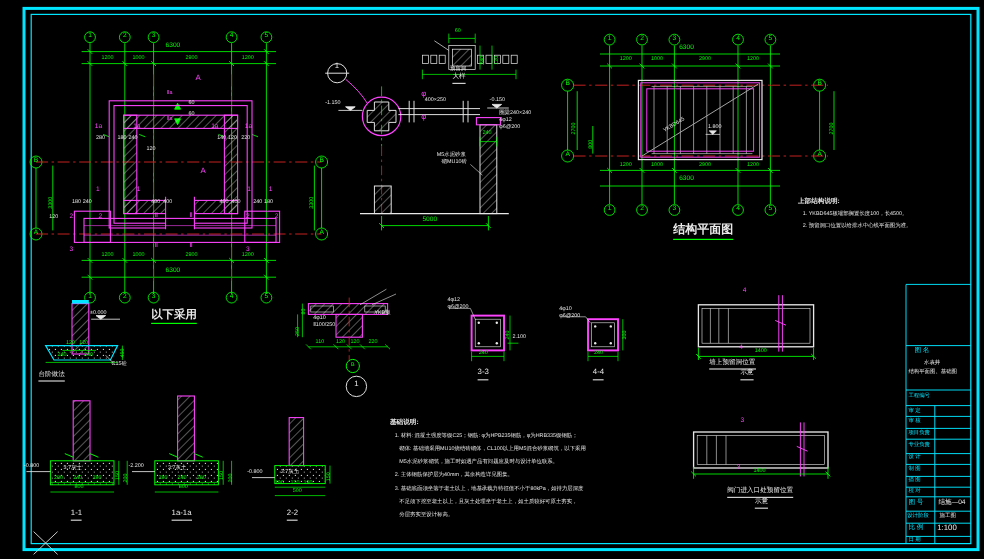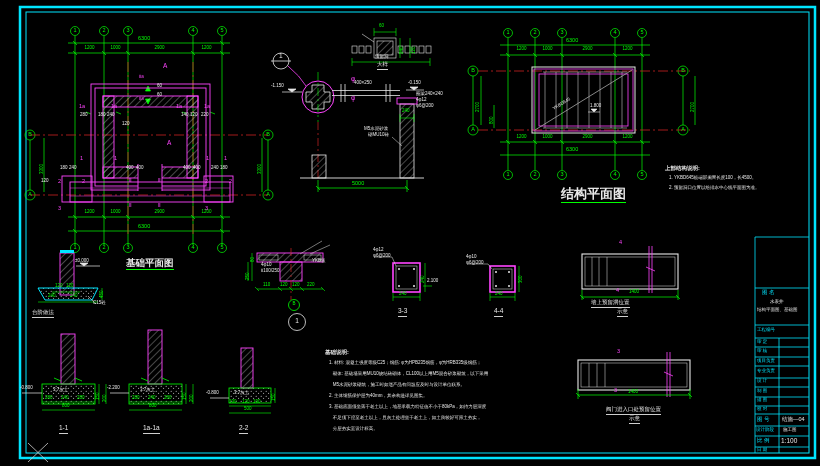--- a/index.html
+++ b/index.html
@@ -2,21 +2,21 @@
 <html><head>
 <meta charset="utf-8">
 <style>
   html,body{margin:0;padding:0;background:#000;}
   #stage{position:relative;width:820px;height:466px;background:#000;overflow:hidden;
          font-family:"Liberation Sans",sans-serif;}
   svg.lw{position:absolute;left:0;top:0;}
   .t{position:absolute;color:#e8e8e8;line-height:1.05;white-space:nowrap;}
   .g{color:#00ff00;} .m{color:#ff44ff;} .c{color:#00e5ff;} .w{color:#e8e8e8;}
   .s4{font-size:4.5px;} .s5{font-size:5.5px;} .s6{font-size:6.5px;}
-  .s8{font-size:13px;} .s9{font-size:9.5px;}
+  .s8{font-size:10px;} .s9{font-size:9.5px;}
   .b{font-weight:bold;}
   .ctr{text-align:center;}
   .rot{transform:rotate(-90deg);transform-origin:0 0;}
   .uw{border-bottom:1px solid #cfcfcf;padding-bottom:1px;}
   .ug{border-bottom:1.5px solid #00ff00;padding-bottom:1px;}
   .pre{white-space:pre;}
   #wm{position:absolute;left:326px;top:202px;width:170px;height:56px;opacity:.92;}
   #wm .brand{position:absolute;left:46px;top:4px;font-size:29px;font-weight:bold;color:#9a9a9a;letter-spacing:11px;}
   #wm .url{position:absolute;left:49px;top:37px;font-size:12.5px;font-weight:bold;color:#9a9a9a;letter-spacing:1px;}
 </style>
@@ -306,21 +306,21 @@
   <span class="t m s5" style="left:58px;top:179px">2</span>
   <span class="t m s5" style="left:82px;top:179px">2</span>
   <span class="t m s5" style="left:205px;top:179px">2</span>
   <span class="t m s5" style="left:229px;top:179px">2</span>
   <span class="t m s5" style="left:129px;top:178px">Ⅱ</span>
   <span class="t m s5" style="left:158px;top:178px">Ⅱ</span>
   <span class="t m s5" style="left:129px;top:203px">Ⅱ</span>
   <span class="t m s5" style="left:158px;top:203px">Ⅱ</span>
   <span class="t m s5" style="left:58px;top:206px">3</span>
   <span class="t m s5" style="left:205px;top:206px">3</span>
-  <span class="t w s9 b ug" style="left:126px;top:258px">基础平面图</span>
+  <span class="t w s9 b ug" style="left:126px;top:258px">以下采用</span>
 </div>
 
 <div>
   <span class="t w s4" style="left:75px;top:259px">±0.000</span>
   <span class="t w s4" style="left:93px;top:301px">C15砼</span>
   <span class="t g s4" style="left:55px;top:284px">120</span>
   <span class="t g s4" style="left:66px;top:284px">120</span>
   <span class="t g s4" style="left:48px;top:294px">240</span>
   <span class="t g s4" style="left:70px;top:294px">240</span>
   <span class="t g s4 rot" style="left:100px;top:298px">450</span>

